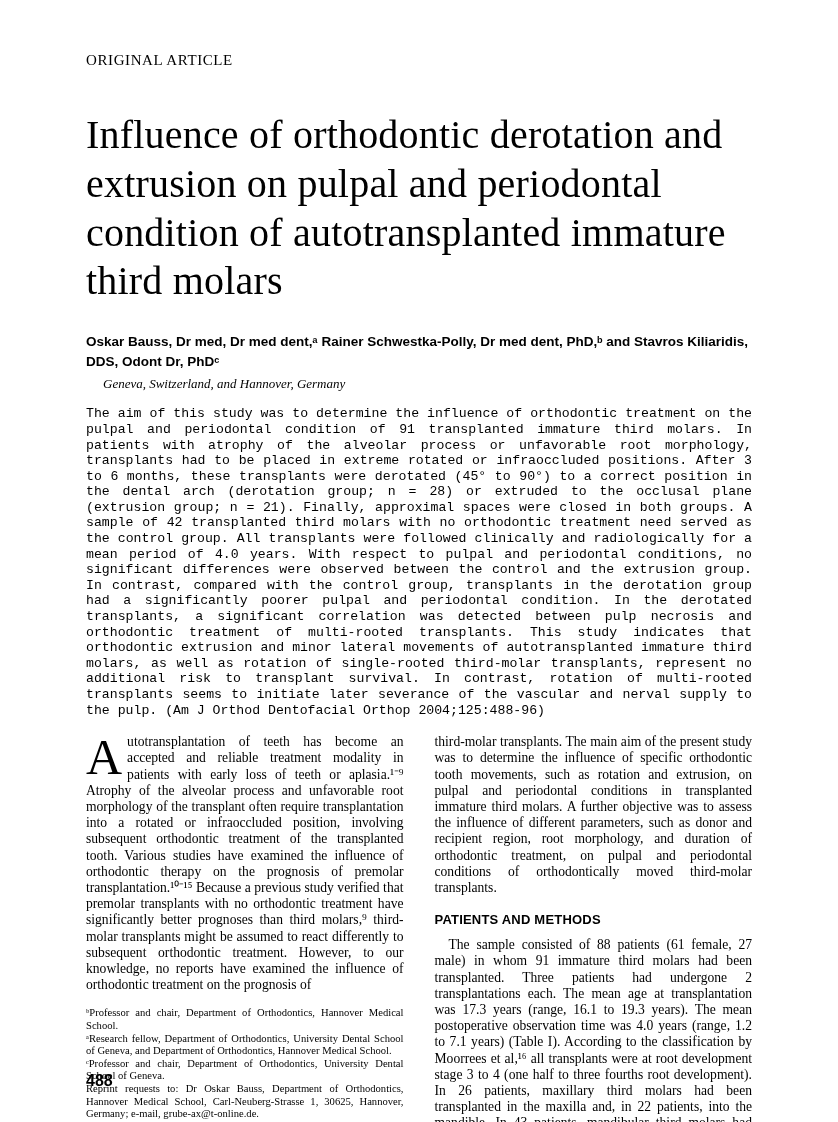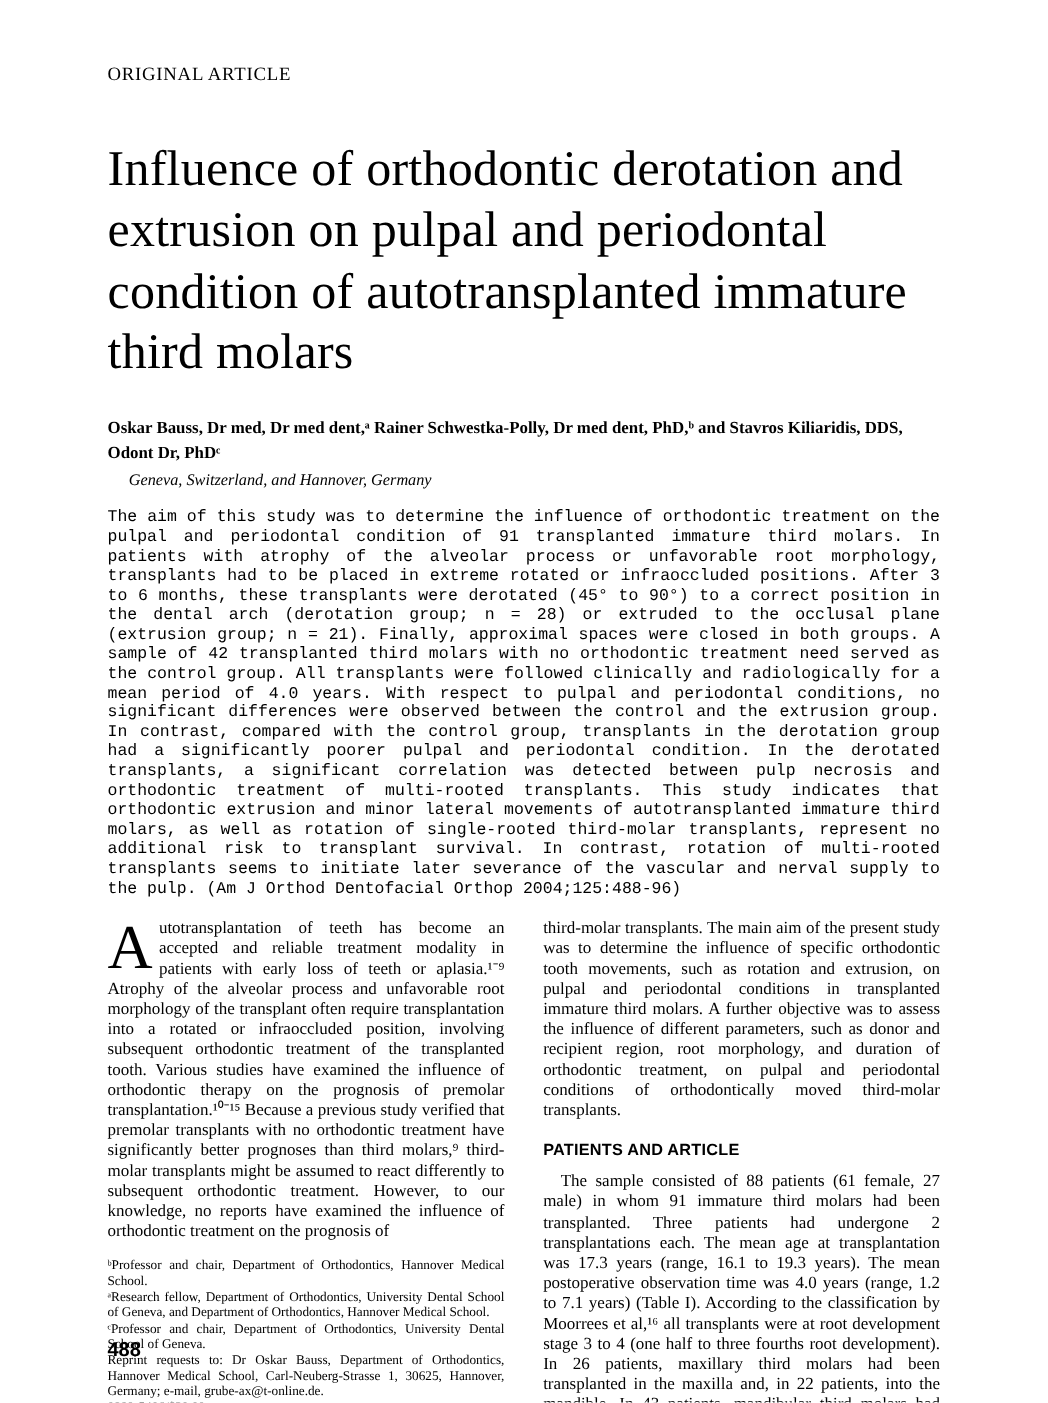--- a/index.html
+++ b/index.html
@@ -31,21 +31,21 @@
     }
     .title {
       font-family: "Liberation Serif", serif;
       font-weight: 400;
       font-size: 40px;
       line-height: 1.22;
       letter-spacing: 0.2px;
       margin: 42px 0 0 0;
     }
     .authors {
-      font-family: Liberation Serif, serif;
+      font-family: Liberation Sans, sans-serif;
       font-weight: 700;
       font-size: 13.5px;
       line-height: 1.45;
       margin: 26px 0 0 0;
     }
     .affiliation {
       font-family: "Liberation Serif", serif;
       font-style: italic;
       font-size: 13px;
       margin: 5px 0 0 17px;
@@ -137,21 +137,21 @@
         <p>ᶜProfessor and chair, Department of Orthodontics, University Dental School of Geneva.</p>
         <p>Reprint requests to: Dr Oskar Bauss, Department of Orthodontics, Hannover Medical School, Carl-Neuberg-Strasse 1, 30625, Hannover, Germany; e-mail, grube-ax@t-online.de.</p>
         <p>0889-5406/$30.00</p>
         <p>doi:10.1016/j.ajodo.2003.11.018</p>
       </div>
     </div>
 
     <div class="col col-right">
       <p class="body-par">third-molar transplants. The main aim of the present study was to determine the influence of specific orthodontic tooth movements, such as rotation and extrusion, on pulpal and periodontal conditions in transplanted immature third molars. A further objective was to assess the influence of different parameters, such as donor and recipient region, root morphology, and duration of orthodontic treatment, on pulpal and periodontal conditions of orthodontically moved third-molar transplants.</p>
 
-      <h2 class="section-heading">PATIENTS AND ARTICLE</h2>
+      <h2 class="section-heading">PATIENTS AND METHODS</h2>
 
       <p class="body-par indent">The sample consisted of 88 patients (61 female, 27 male) in whom 91 immature third molars had been transplanted. Three patients had undergone 2 transplantations each. The mean age at transplantation was 17.3 years (range, 16.1 to 19.3 years). The mean postoperative observation time was 4.0 years (range, 1.2 to 7.1 years) (Table I). According to the classification by Moorrees et al,¹⁶ all transplants were at root development stage 3 to 4 (one half to three fourths root development). In 26 patients, maxillary third molars had been transplanted in the maxilla and, in 22 patients, into the mandible. In 43 patients, mandibular third molars had been transplanted in the mandible (Table</p>
     </div>
 
   </div>
 
   <div class="page-number">488</div>
 
 </div>
 

